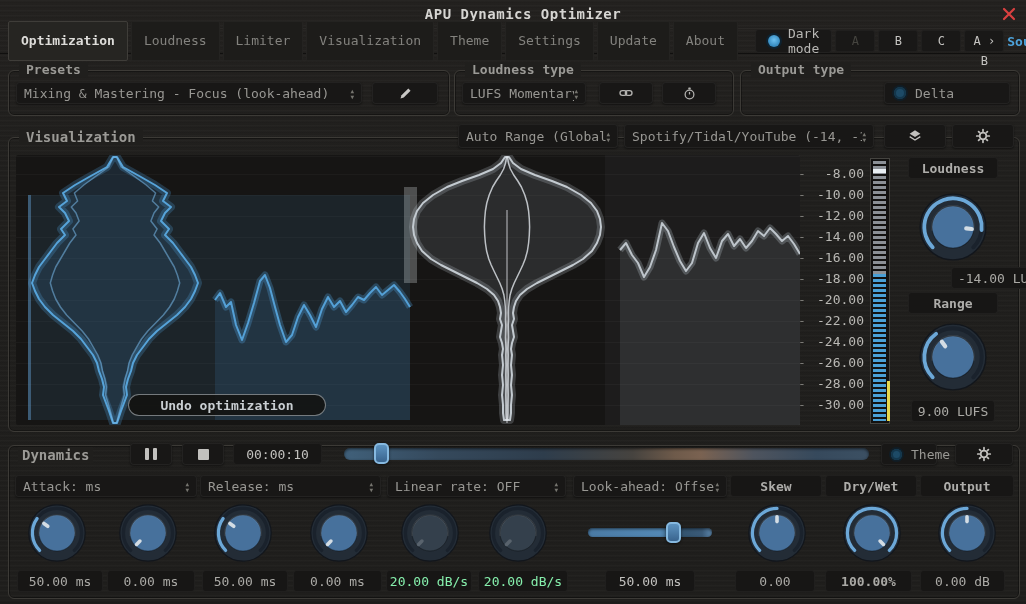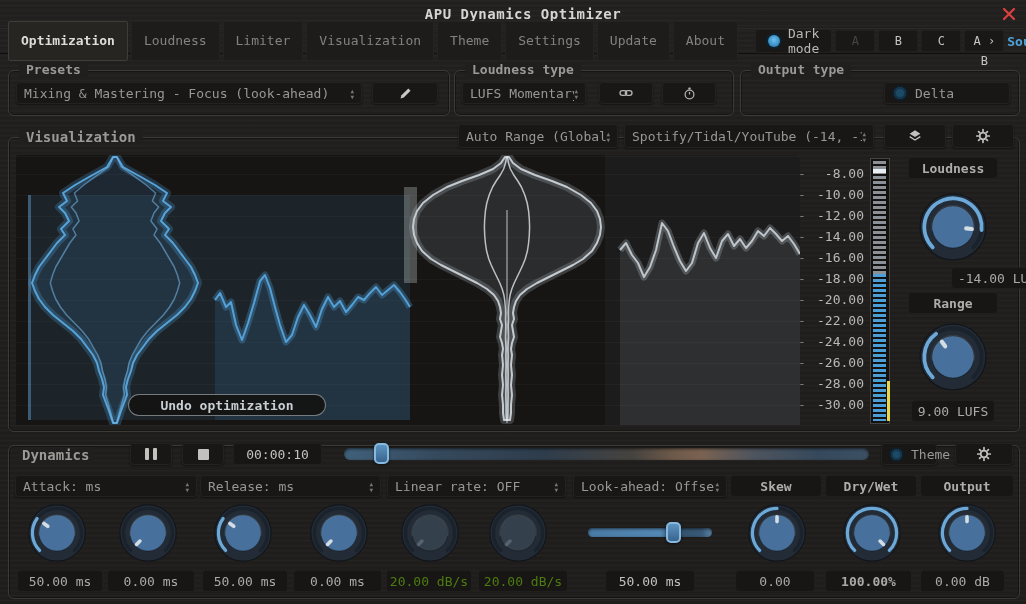--- a/index.html
+++ b/index.html
@@ -32,21 +32,21 @@
   .fs{position:absolute;border:1px solid #3c3a36;border-radius:6px;box-shadow:inset 0 0 0 1px rgba(0,0,0,0.35);}
   .legend{position:absolute;top:-9px;left:10px;background:#201f1d;padding:0 7px;color:#9b9a96;font-size:13px;font-weight:bold;white-space:nowrap;}
   
   .ctl{position:absolute;background:#181716;border:1px solid rgba(255,255,255,0.05);border-radius:4px;box-sizing:border-box;
        box-shadow:0 1px 2px rgba(0,0,0,0.45);display:flex;align-items:center;color:#989793;}
   .sel{justify-content:space-between;padding:0 7px;}
   .sel .txt{overflow:hidden;white-space:nowrap;}
   .spin{display:flex;flex-direction:column;line-height:5px;font-size:6px;color:#76756f;gap:1px;}
   .btn{justify-content:center;cursor:pointer;}
   .valbox{position:absolute;background:#171615;border:1px solid rgba(255,255,255,0.04);border-radius:4px;display:flex;align-items:center;justify-content:center;color:#aaa9a5;box-sizing:border-box;}
-  .valbox.dim{color:#4d7c0f;}
+  .valbox.dim{color:#86efac;}
   .labelbox{position:absolute;background:#171615;border:1px solid rgba(255,255,255,0.04);border-radius:4px;display:flex;align-items:center;justify-content:center;color:#aeadaa;box-sizing:border-box;font-weight:bold;}
   .togglepill{gap:9px;padding:0 9px;}
   
   .canvas{position:absolute;left:16px;top:155px;width:784px;height:270px;background:#161514;border-radius:2px;
     background-image:repeating-linear-gradient(to bottom, rgba(255,255,255,0.03) 0 1px, transparent 1px 21px);
     background-position:0 19px;}
   #viz-svg{position:absolute;inset:0;}
   .overlay-btn{position:absolute;border-radius:11px;display:flex;align-items:center;justify-content:center;font-weight:bold;box-sizing:border-box;cursor:pointer;}
   .undo{border:1px solid rgba(170,178,184,0.65);background:rgba(18,18,16,0.88);color:#c9ced2;}
   .export{border:1px solid #4d9fd4;background:rgba(14,19,24,0.9);color:#d4e4f0;}

